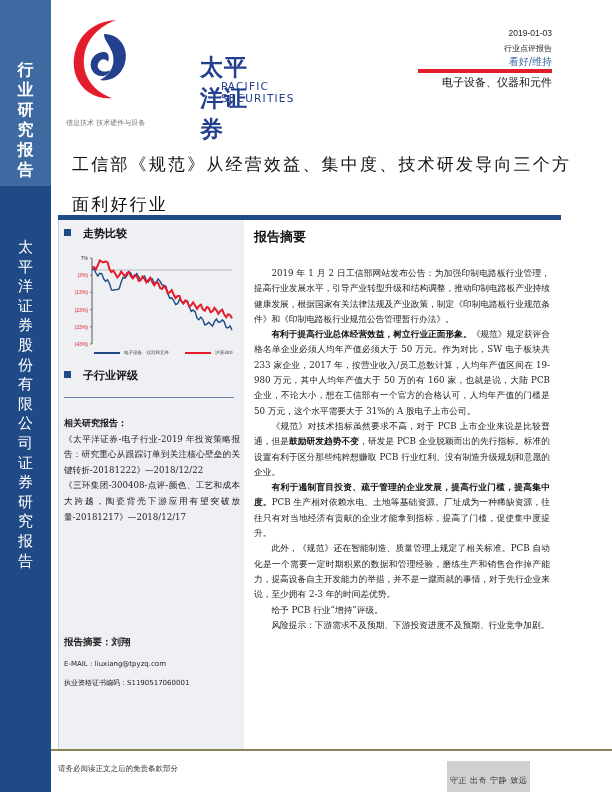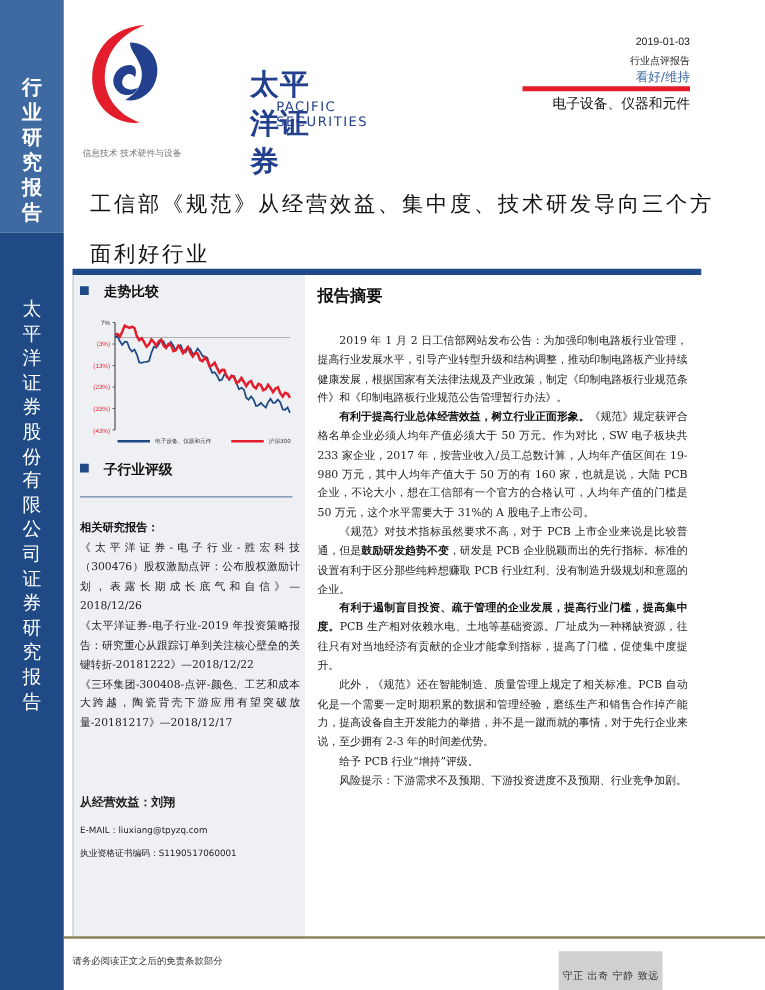--- a/index.html
+++ b/index.html
@@ -154,27 +154,26 @@
 </div>
 <div class="chart-legend" id="legend"><span class="item"><span class="ln" style="background: rgb(31, 74, 133);"></span><span>电子设备、仪器和元件</span></span><span class="item"><span class="ln" style="background: rgb(228, 29, 44);"></span><span>沪深300</span></span></div>
 
 <div class="sec-head" style="top:368px;">
   <span class="sq"></span><span>子行业评级</span>
 </div>
 <div class="sub-rule"></div>
 
 <div class="related">
   <div class="rh">相关研究报告：</div>
-  <p>《太平洋证券-电子行业-胜宏科技（300476）股权激励点评：公布股权激励计划，表露长期成长底气和自信》—2018/12/26</p>
   <p>《太平洋证券-电子行业-2019 年投资策略报告：研究重心从跟踪订单到关注核心壁垒的关键转折-20181222》—2018/12/22</p>
   <p>《三环集团-300408-点评-颜色、工艺和成本大跨越，陶瓷背壳下游应用有望突破放量-20181217》—2018/12/17</p>
 </div>
 
 <div class="analyst">
-  <div class="an">从经营效益：刘翔</div>
+  <div class="an">报告摘要：刘翔</div>
   <div class="ln">E-MAIL：liuxiang@tpyzq.com</div>
   <div class="ln">执业资格证书编码：S1190517060001</div>
 </div>
 
 <div class="summary-head">报告摘要</div>
 <div class="summary" id="summary">
     <p>2019 年 1 月 2 日工信部网站发布公告：为加强印制电路板行业管理，提高行业发展水平，引导产业转型升级和结构调整，推动印制电路板产业持续健康发展，根据国家有关法律法规及产业政策，制定《印制电路板行业规范条件》和《印制电路板行业规范公告管理暂行办法》。</p>
     <p><b>有利于提高行业总体经营效益，树立行业正面形象。</b>《规范》规定获评合格名单企业必须人均年产值必须大于 50 万元。作为对比，SW 电子板块共 233 家企业，2017 年，按营业收入/员工总数计算，人均年产值区间在 19-980 万元，其中人均年产值大于 50 万的有 160 家，也就是说，大陆 PCB 企业，不论大小，想在工信部有一个官方的合格认可，人均年产值的门槛是 50 万元，这个水平需要大于 31%的 A 股电子上市公司。</p>
     <p>《规范》对技术指标虽然要求不高，对于 PCB 上市企业来说是比较普通，但是<b>鼓励研发趋势不变</b>，研发是 PCB 企业脱颖而出的先行指标。标准的设置有利于区分那些纯粹想赚取 PCB 行业红利、没有制造升级规划和意愿的企业。</p>
     <p><b>有利于遏制盲目投资、疏于管理的企业发展，提高行业门槛，提高集中度。</b>PCB 生产相对依赖水电、土地等基础资源。厂址成为一种稀缺资源，往往只有对当地经济有贡献的企业才能拿到指标，提高了门槛，促使集中度提升。</p>

